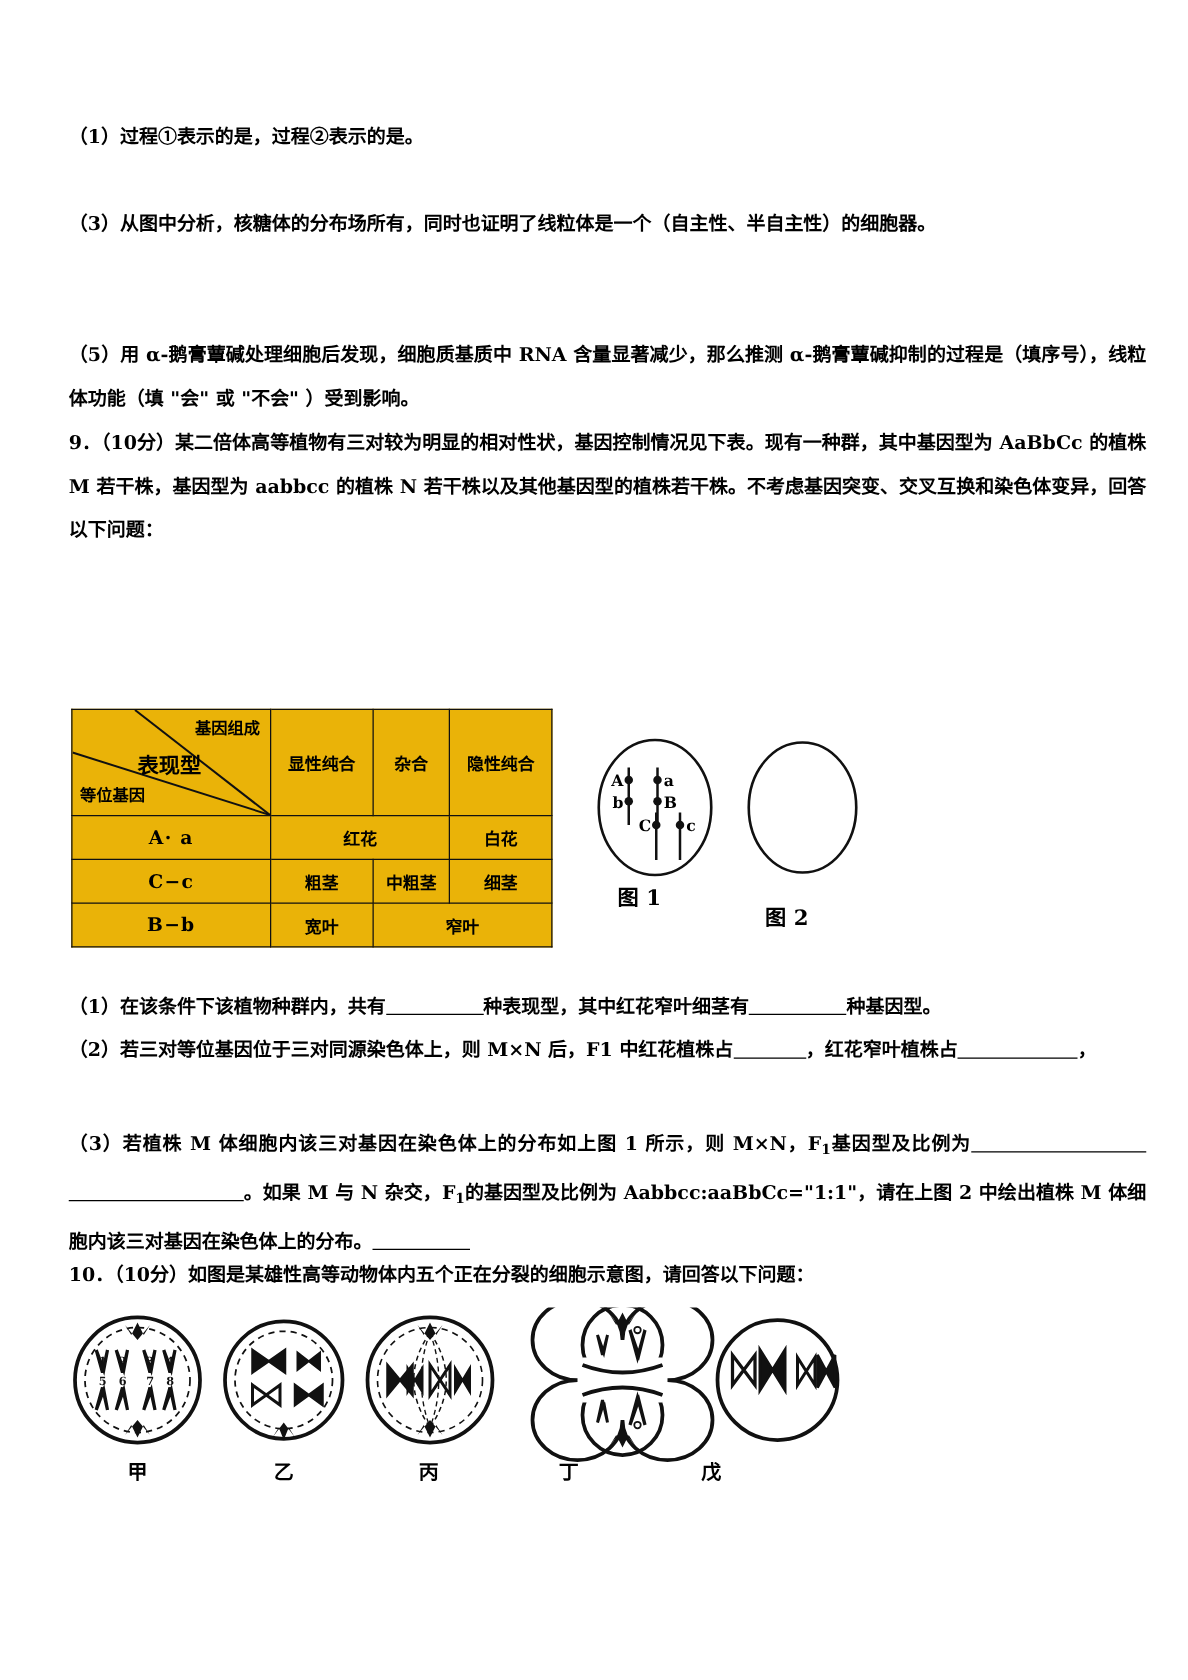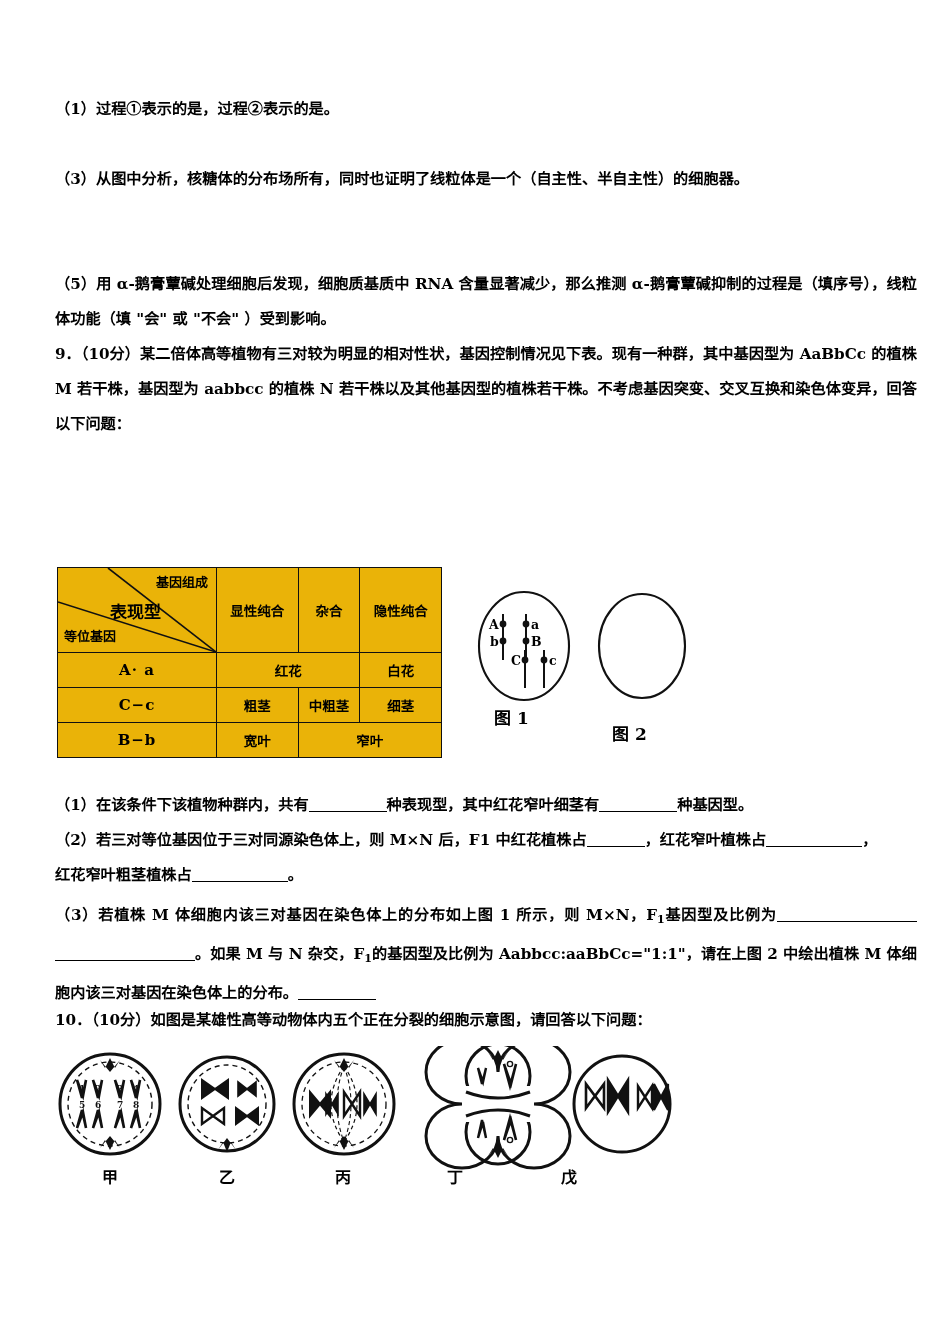--- a/index.html
+++ b/index.html
@@ -185,21 +185,20 @@
     <span class="fig-label" style="left:24px;top:116px;">图 1</span>
     <span class="fig-label" style="left:142px;top:116px;margin-top:16px;">图 2</span>
   </div>
 
   <div class="q-block" style="top:788px;">
     <div class="para"><span>（1）在该条件下该植物种群内，共有</span><span class="blank-m"></span><span>种表现型，其中红花窄叶细茎有</span><span class="blank-m"></span><span>种基因型。</span></div>
   </div>
 
   <div class="q-block" style="top:823px;">
     <div class="para"><span>（2）若三对等位基因位于三对同源染色体上，则 M×N 后，F1 中红花植株占</span><span class="blank-s"></span><span>，红花窄叶植株占</span><span class="blank-l"></span><span>，</span></div>
-    <div class="para"><span>红花窄叶粗茎植株占</span><span class="blank-l"></span><span>。</span></div>
   </div>
 
   <div class="q-block" style="top:898px;">
     <div class="para"><span>（3）若植株 M 体细胞内该三对基因在染色体上的分布如上图 1 所示，则 M×N，F</span><span class="sub">1</span><span>基因型及比例为</span><span class="blank-xl"></span><span class="blank-xl"></span><span>。如果 M 与 N 杂交，F</span><span class="sub">1</span><span>的基因型及比例为 Aabbcc:aaBbCc="1:1"，请在上图 2 中绘出植株 M 体细胞内该三对基因在染色体上的分布。</span><span class="blank-m"></span></div>
   </div>
 
   <div class="q-block" style="top:1003px;">
     <div class="para"><span>10．</span><span>（10分）</span><span>如图是某雄性高等动物体内五个正在分裂的细胞示意图，请回答以下问题：</span></div>
   </div>
 

